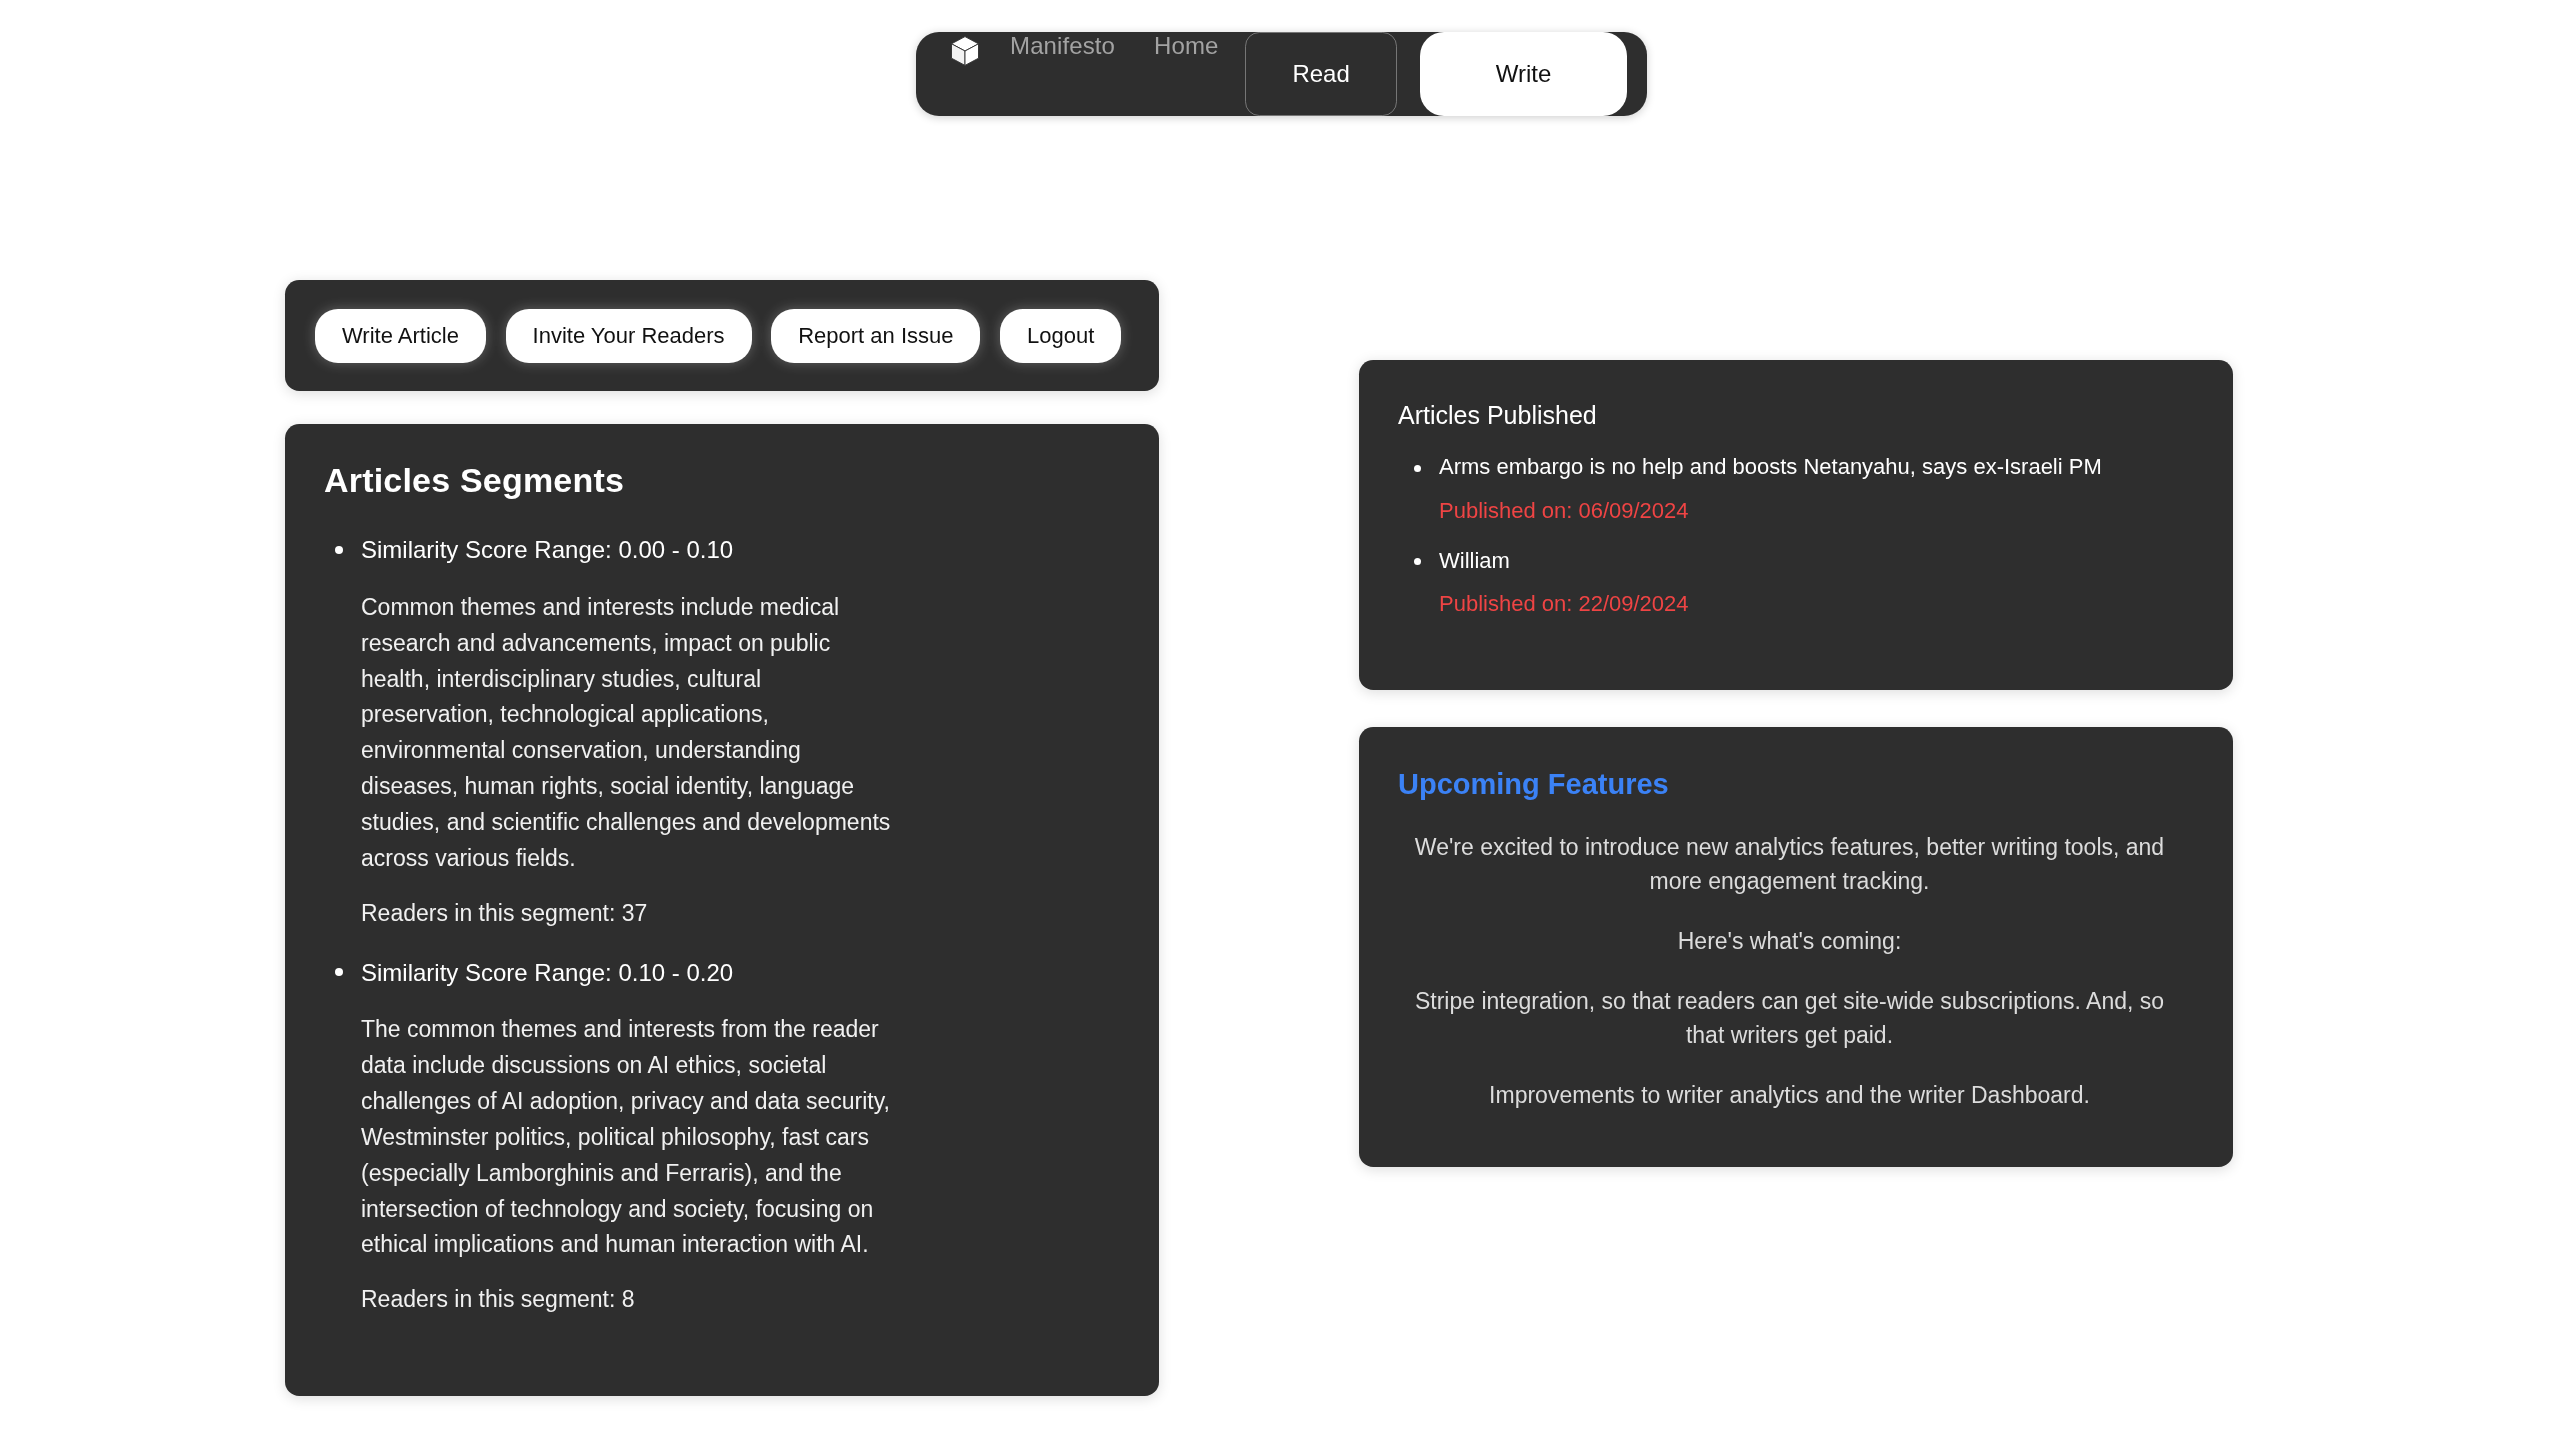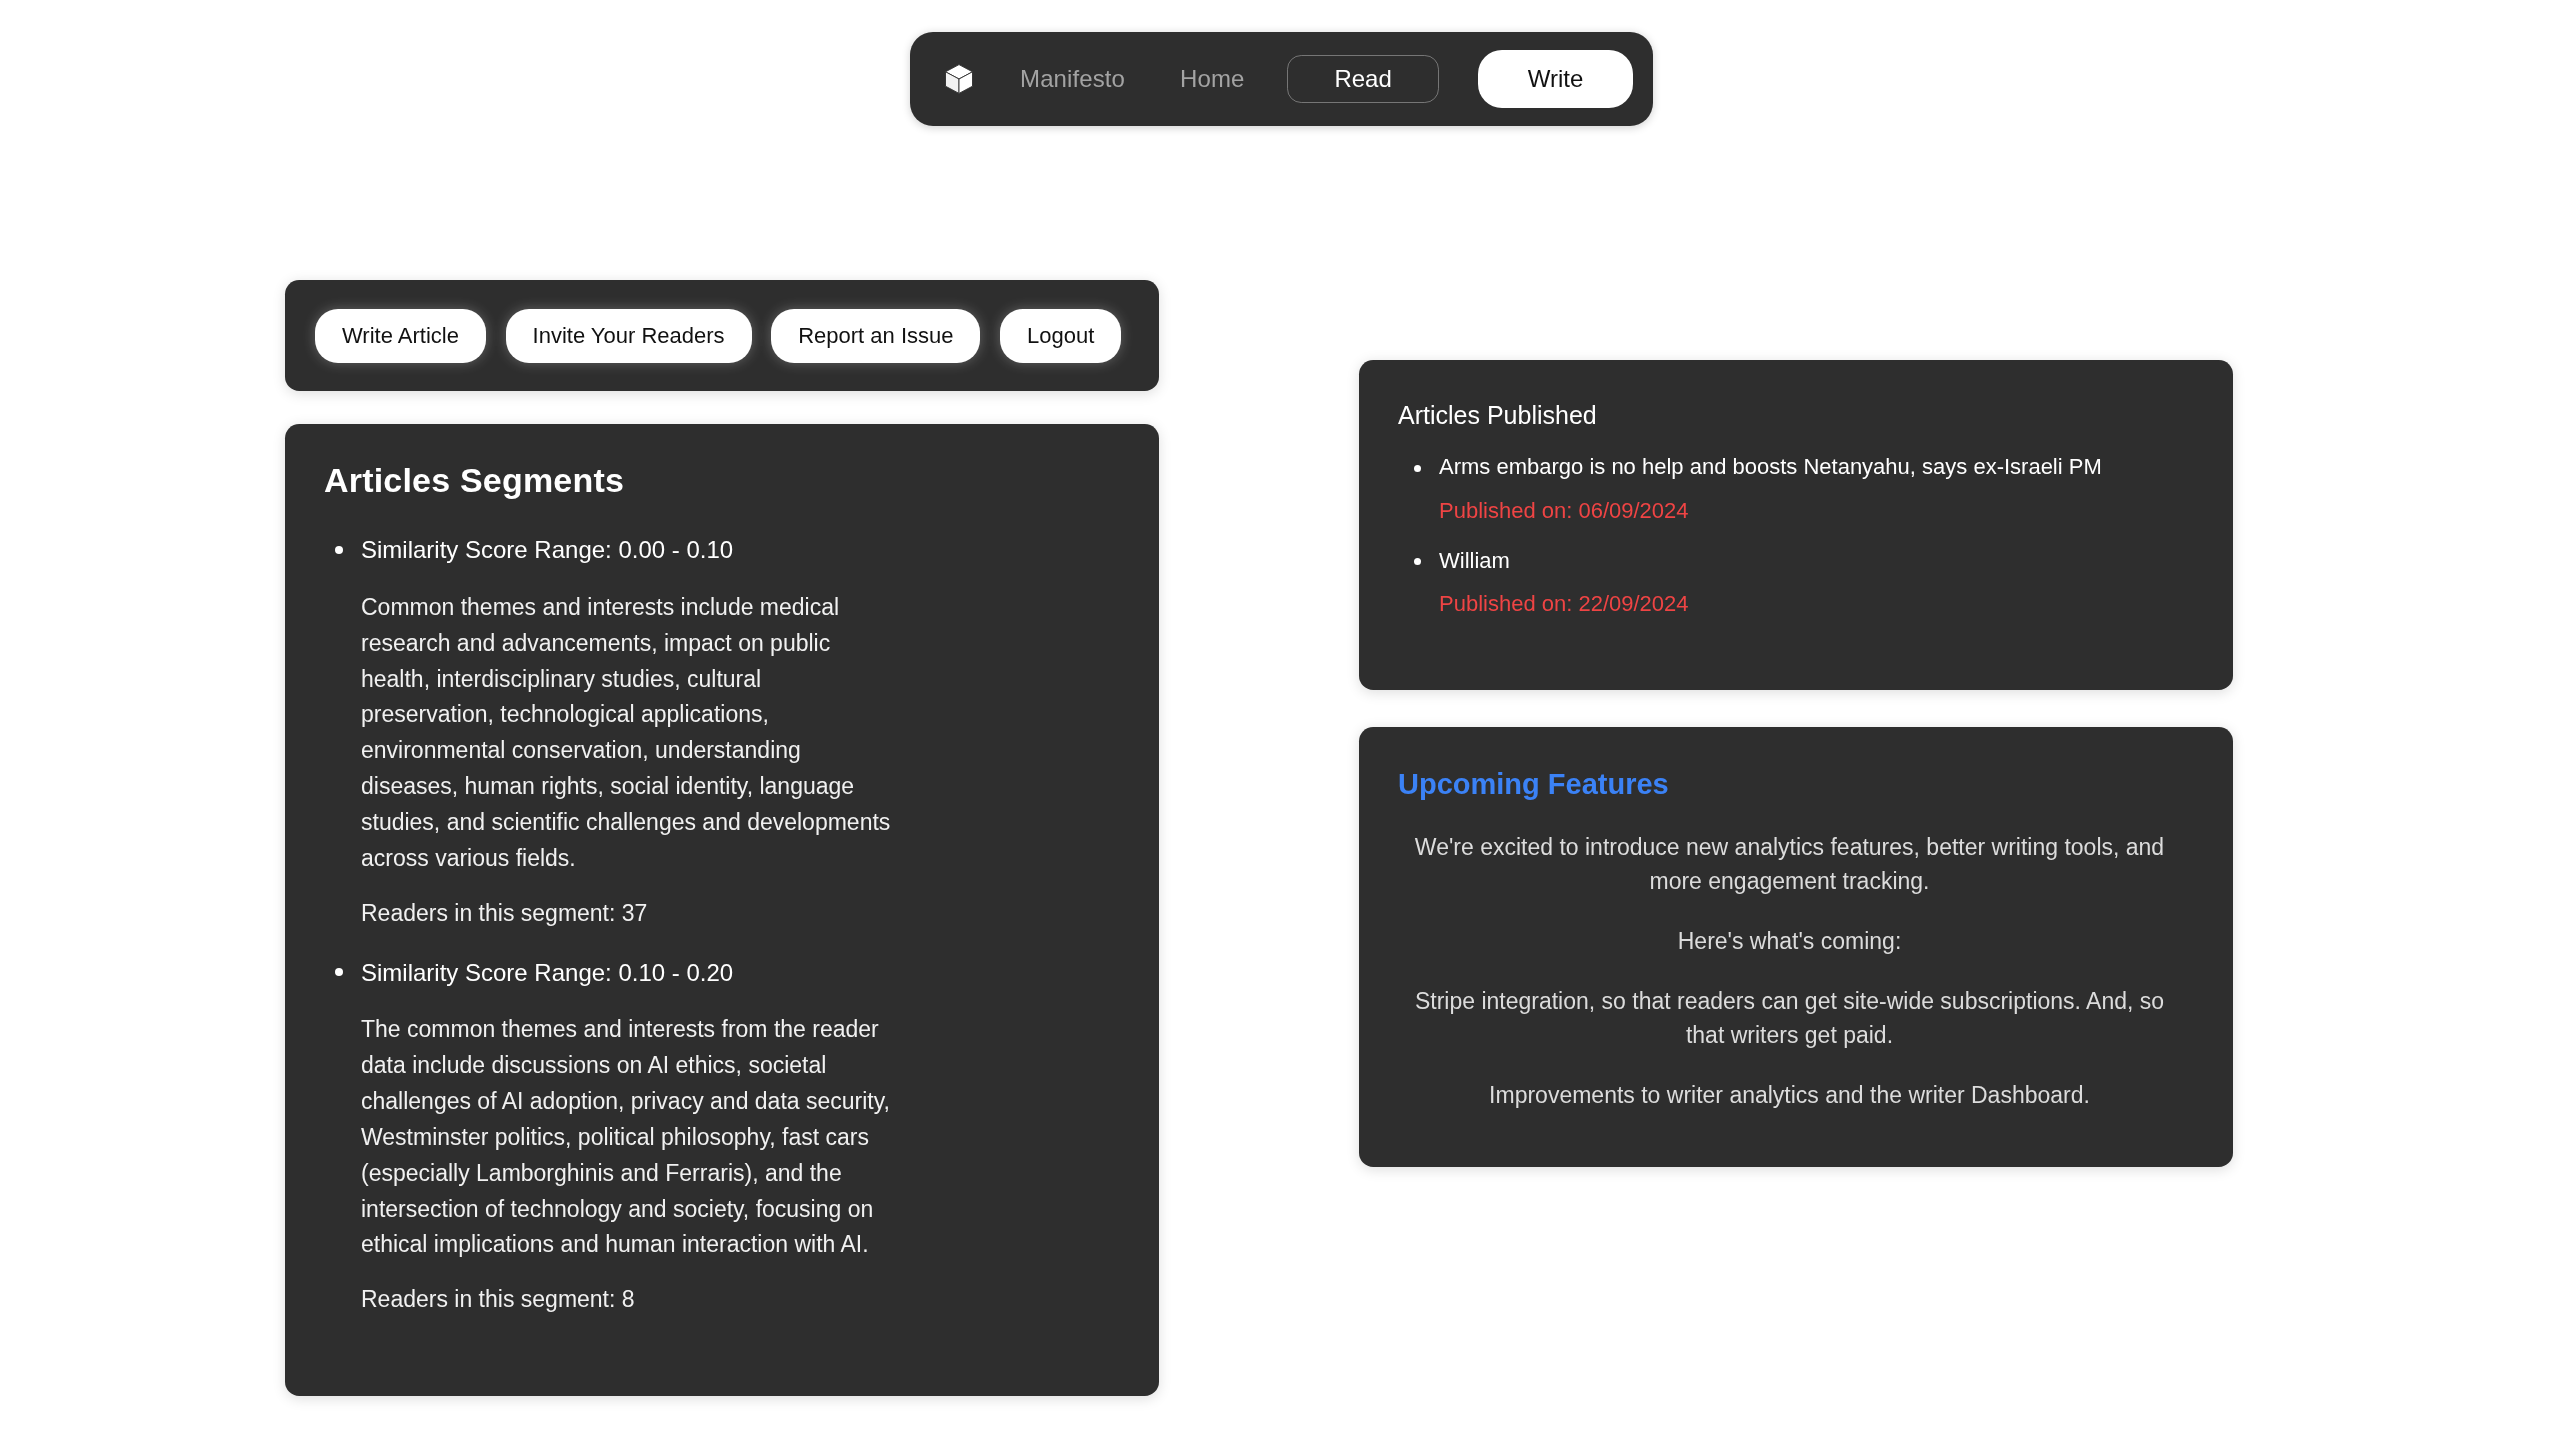--- a/index.html
+++ b/index.html
@@ -17,25 +17,24 @@
     position: absolute;
     top: 32px;
     left: 0;
     width: 2563px;
     display: flex;
     justify-content: center;
   }
   .navbar {
     background: #2e2e2e;
     border-radius: 23px;
-    height: 94px;
-    display: flex;
-    align-items: center;
+    height: 84px;
+    display: flex;
     padding: 0 19.6px 0 30px;
-    gap: 16px;
+    gap: 0;
     box-shadow: 0 1.8px 9px rgba(0,0,0,0.18);
   }
   .logo-icon {
     width: 37px;
     height: 37px;
     display: flex;
     align-items: center;
     justify-content: center;
     margin-right: 27px;
   }
@@ -58,21 +57,21 @@
     cursor: pointer;
     font-family: inherit;
     white-space: nowrap;
   }
   .btn-write {
     background: #ffffff;
     border: none;
     color: #111111;
     font-size: 24px;
     border-radius: 24px;
-    padding: 15px 50px;
+    padding: 15px 76px;
     margin-left: 23px;
     cursor: pointer;
     font-family: inherit;
     white-space: nowrap;
   }
 
   
   .col-left {
     position: absolute;
     left: 285px;

